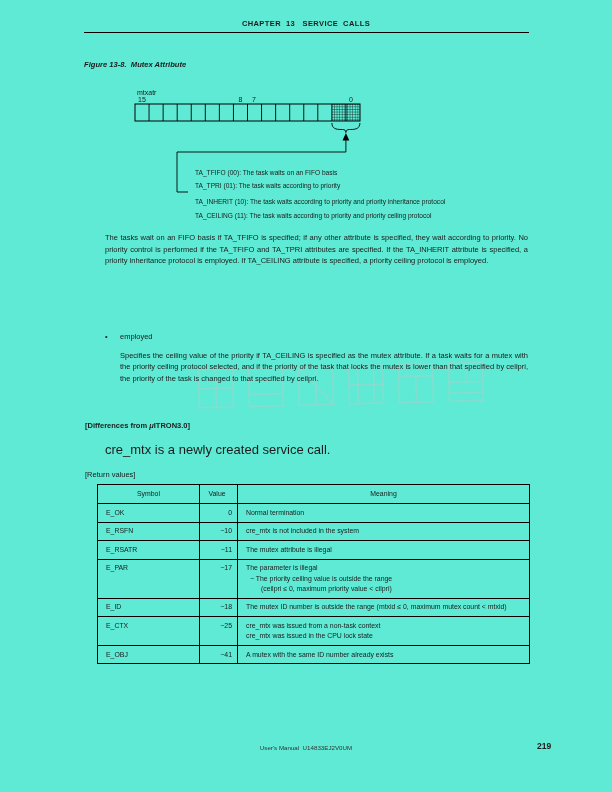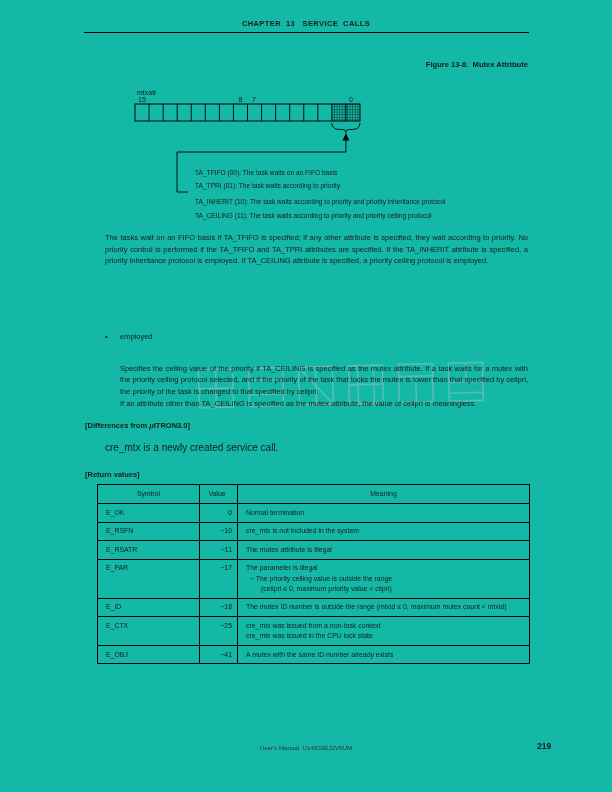--- a/index.html
+++ b/index.html
@@ -1,44 +1,44 @@
 <!DOCTYPE html>
 <html><head>
 <meta charset="utf-8">
 <style>
   html,body{margin:0;padding:0;background:#e8e8e8;}
   .page{
-    position:relative;width:612px;height:792px;background:#14b8a6;
+    position:relative;width:612px;height:792px;background:#5eead4;
     font-family:"Liberation Sans", sans-serif;color:#1c1c1c;overflow:hidden;
     margin:0 auto;
   }
   .abs{position:absolute;}
   .chapter-header{
     left:84px;top:19px;width:444px;text-align:center;
     font-size:7.5px;font-weight:bold;letter-spacing:.4px;white-space:pre;
   }
   .header-rule{left:84px;top:32px;width:445px;height:1px;background:#000;}
   .figure-title{
-    left:84px;top:60px;width:444px;text-align:right;
-    font-size:7.6px;font-weight:bold;white-space:pre;
+    left:84px;top:60px;width:444px;text-align:left;
+    font-size:7.6px;font-weight:bold;white-space:pre;font-style:italic;
   }
   .diagram-svg{left:100px;top:83px;}
   .legend{left:195px;top:166px;width:345px;font-size:6.6px;}
   .attr-line{line-height:13.4px;white-space:nowrap;}
   .attr-gap{margin-top:2.5px;}
   .body-copy{left:105px;top:232px;width:423px;font-size:7.5px;line-height:11.65px;}
   .just{text-align:justify;}
   .bullet-wrap{left:105px;top:331px;width:423px;font-size:7.5px;line-height:11.65px;}
   .bullet-row{display:flex;}
   .bullet-marker{width:15px;}
-  .bullet-body{padding-left:15px;margin-top:20px;}
+  .bullet-body{padding-left:15px;margin-top:7px;}
   .diff-heading{left:85px;top:421px;font-size:7.5px;font-weight:bold;text-align:center;}
   .mu{font-style:italic;}
-  .diff-body{left:105px;top:442px;font-size:10px;}
-  .rv-heading{left:85px;top:470px;font-size:7.5px;font-weight:bold;}
+  .diff-body{left:105px;top:442px;font-size:13px;}
+  .rv-heading{left:85px;top:470px;font-size:7.5px;font-weight:normal;}
   table.rv{
     position:absolute;left:97px;top:484px;width:433px;
     border-collapse:collapse;font-size:6.9px;line-height:10.4px;
   }
   table.rv th, table.rv td{
     border:1px solid #000;vertical-align:top;padding:3.5px 5px 3.5px 8px;
   }
   table.rv th{font-weight:normal;text-align:center;padding:4px 2px;}
   .c-sym{width:88px;}
   .c-val{width:30px;text-align:right;padding:3.5px 5px 3.5px 2px !important;}
@@ -124,21 +124,20 @@
     <div class="just">The tasks wait on an FIFO basis if TA_TFIFO is specified; if any other attribute is specified, they wait according to priority.  No priority control is performed if the TA_TFIFO and TA_TPRI attributes are specified.  If the TA_INHERIT attribute is specified, a priority inheritance protocol is employed.  If TA_CEILING attribute is specified, a priority ceiling protocol is employed.</div>
   </div>
 
   <div class="abs bullet-wrap">
     <div class="bullet-row">
       <span class="bullet-marker">•</span>
       <span>employed</span>
     </div>
     <div class="bullet-body">
       <div class="just">Specifies the ceiling value of the priority if TA_CEILING is specified as the mutex attribute.  If a task waits for a mutex with the priority ceiling protocol selected, and if the priority of the task that locks the mutex is lower than that specified by ceilpri, the priority of the task is changed to that specified by ceilpri.</div>
-      <div>If an attribute other than TA_CEILING is specified as the mutex attribute, the value of ceilpri is meaningless.</div>
     </div>
   </div>
 
   <div class="abs diff-heading"><span>[Differences from </span><span class="mu">μ</span><span>ITRON3.0]</span></div>
   <div class="abs diff-body">cre_mtx is a newly created service call.</div>
 
   <div class="abs rv-heading">[Return values]</div>
   <table class="rv">
     <thead>
       <tr>

